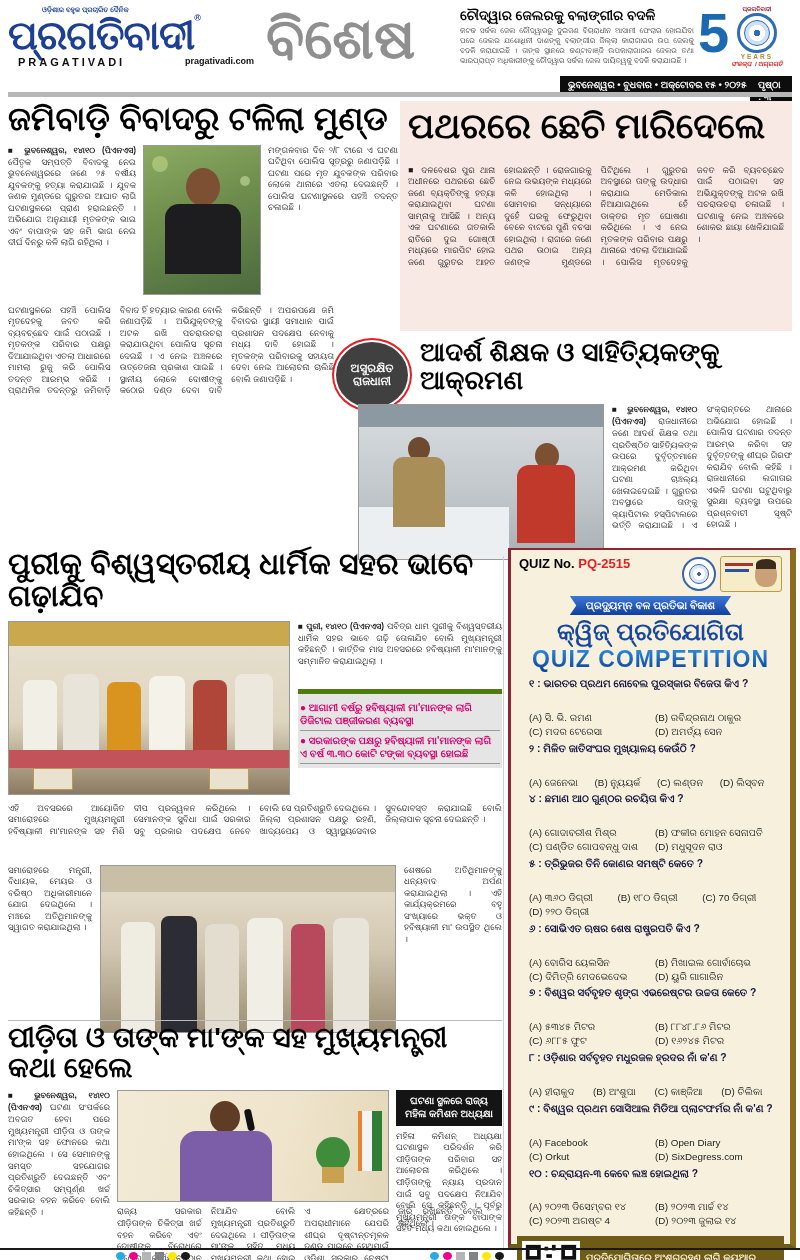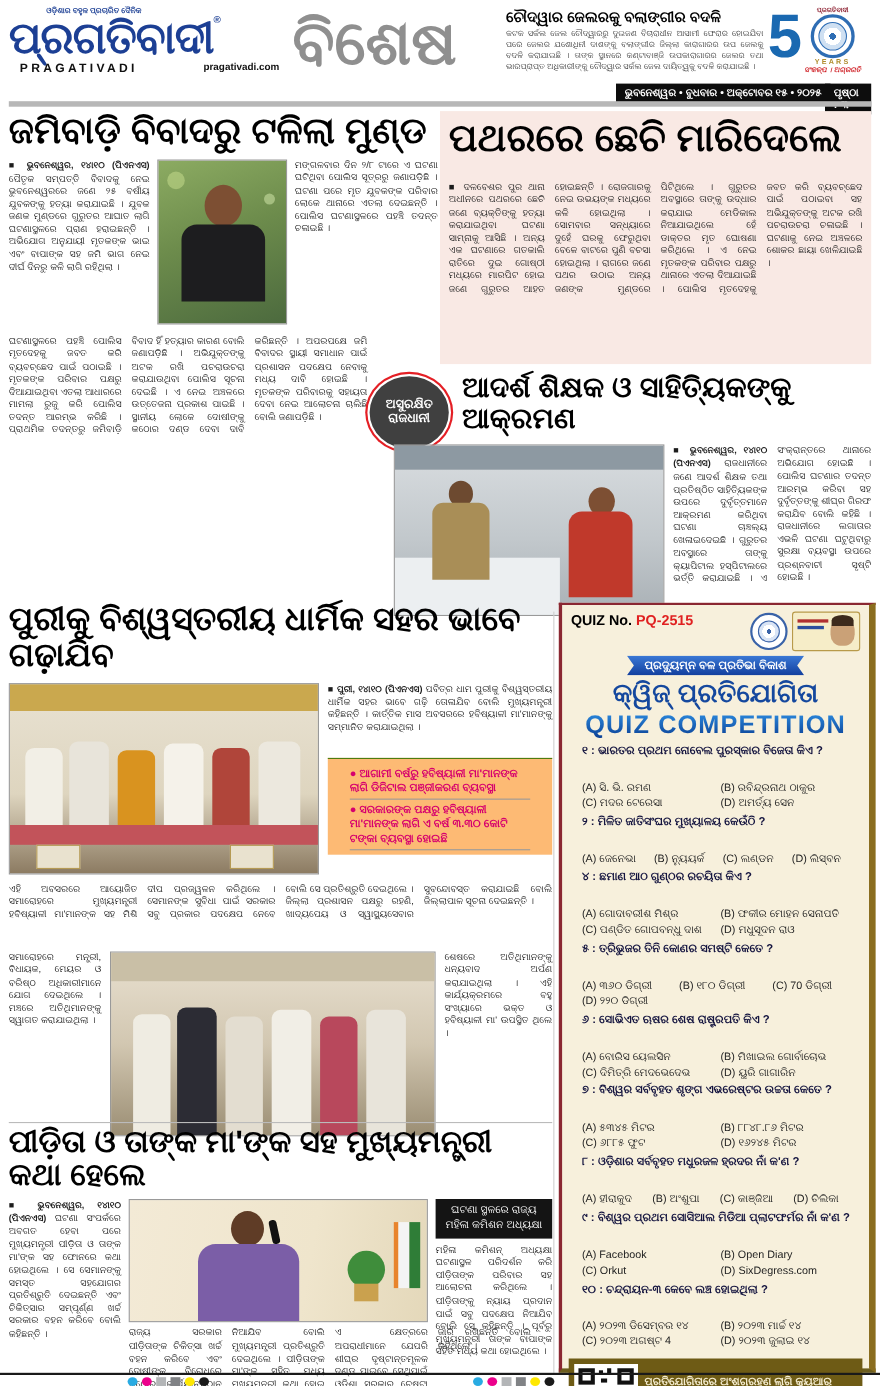--- a/index.html
+++ b/index.html
@@ -86,21 +86,21 @@
 
   
   .a4 { left:8px; top:548px; width:494px; height:468px; }
   .a4 .headline { font-size:30px; }
   .a4-row1 { display:flex; gap:8px; margin-top:8px; }
   .a4-photo1 { width:282px; height:174px;
     background:linear-gradient(180deg,#caa84e 0%,#caa84e 14%,#e6dfce 14%,#ded5bf 58%,#8c7b62 100%); }
   .a4-photo1 .p { border-radius:8px 8px 0 0; }
   .a4-right { flex:1; }
   .a4-intro { height:62px; }
-  .bullet-box { margin-top:6px; background:#fdba74; border-top:1px solid #4d7c0f; padding:4px 20px; }
+  .bullet-box { margin-top:6px; background:#e5e5e5; border-top:5px solid #4d7c0f; padding:4px 2px; }
   .bullet-item { font-size:10px; font-weight:bold; color:#d6006e; line-height:1.3;
     border-bottom:1px solid #9a9a9a; padding:3px 0; }
   .a4-mid { margin-top:8px; height:56px; }
   .a4-row3 { display:flex; gap:8px; margin-top:6px; }
   .a4-photo2 { width:296px; height:168px;
     background:linear-gradient(180deg,#e9e1d1 0%,#d2c7b1 50%,#9b8e74 100%); }
   .fig { border-radius:8px 8px 0 0; }
   .a4-c1 { width:84px; } .a4-c3 { flex:1; }
 
   
@@ -155,21 +155,21 @@
   .a5-photo .cm { width:92px; height:72px; border-radius:16px 16px 0 0; background:#7b5ea7; left:62px; top:40px; }
   .a5-photo .cm-head { width:30px; height:32px; border-radius:50%; background:#5f3c26; left:92px; top:10px; }
   .a5-photo .phone { width:7px; height:22px; background:#111; border-radius:3px; left:128px; top:18px; transform:rotate(-12deg); }
   .a5-photo .plant { width:34px; height:34px; border-radius:50%; background:#3f8d3b; right:38px; top:46px; }
   .a5-photo .pot { width:22px; height:16px; background:#caa14e; right:44px; top:76px; }
   .a5-photo .flag-g { width:10px; height:60px; background:#2f7d37; right:6px; top:20px; }
   .a5-photo .flag-w { width:10px; height:60px; background:#f4f4f4; right:16px; top:20px; }
   .a5-photo .flag-o { width:4px; height:60px; background:#e8842c; right:26px; top:20px; }
   .a5-under { margin-top:4px; height:64px; }
   .a5-c3 { flex:1; }
-  .blackbox { background:#141414; color:#fff; font-size:9.8px; font-weight:400; text-align:center;
+  .blackbox { background:#141414; color:#fff; font-size:9.8px; font-weight:700; text-align:center;
     padding:5px 4px; line-height:1.3; }
   .a5-c3 .body-txt { margin-top:5px; }
 
   .vrule { left:503px; top:556px; width:1px; height:692px; background:#cfcfcf; }
 
   
   .bot-line { left:0; top:1248px; width:800px; height:2px; background:#1a1a1a; }
   .regmarks { top:1252px; display:flex; gap:4px; }
   .rm { width:9px; height:8px; }
   .rm.c { border-radius:50%; }

